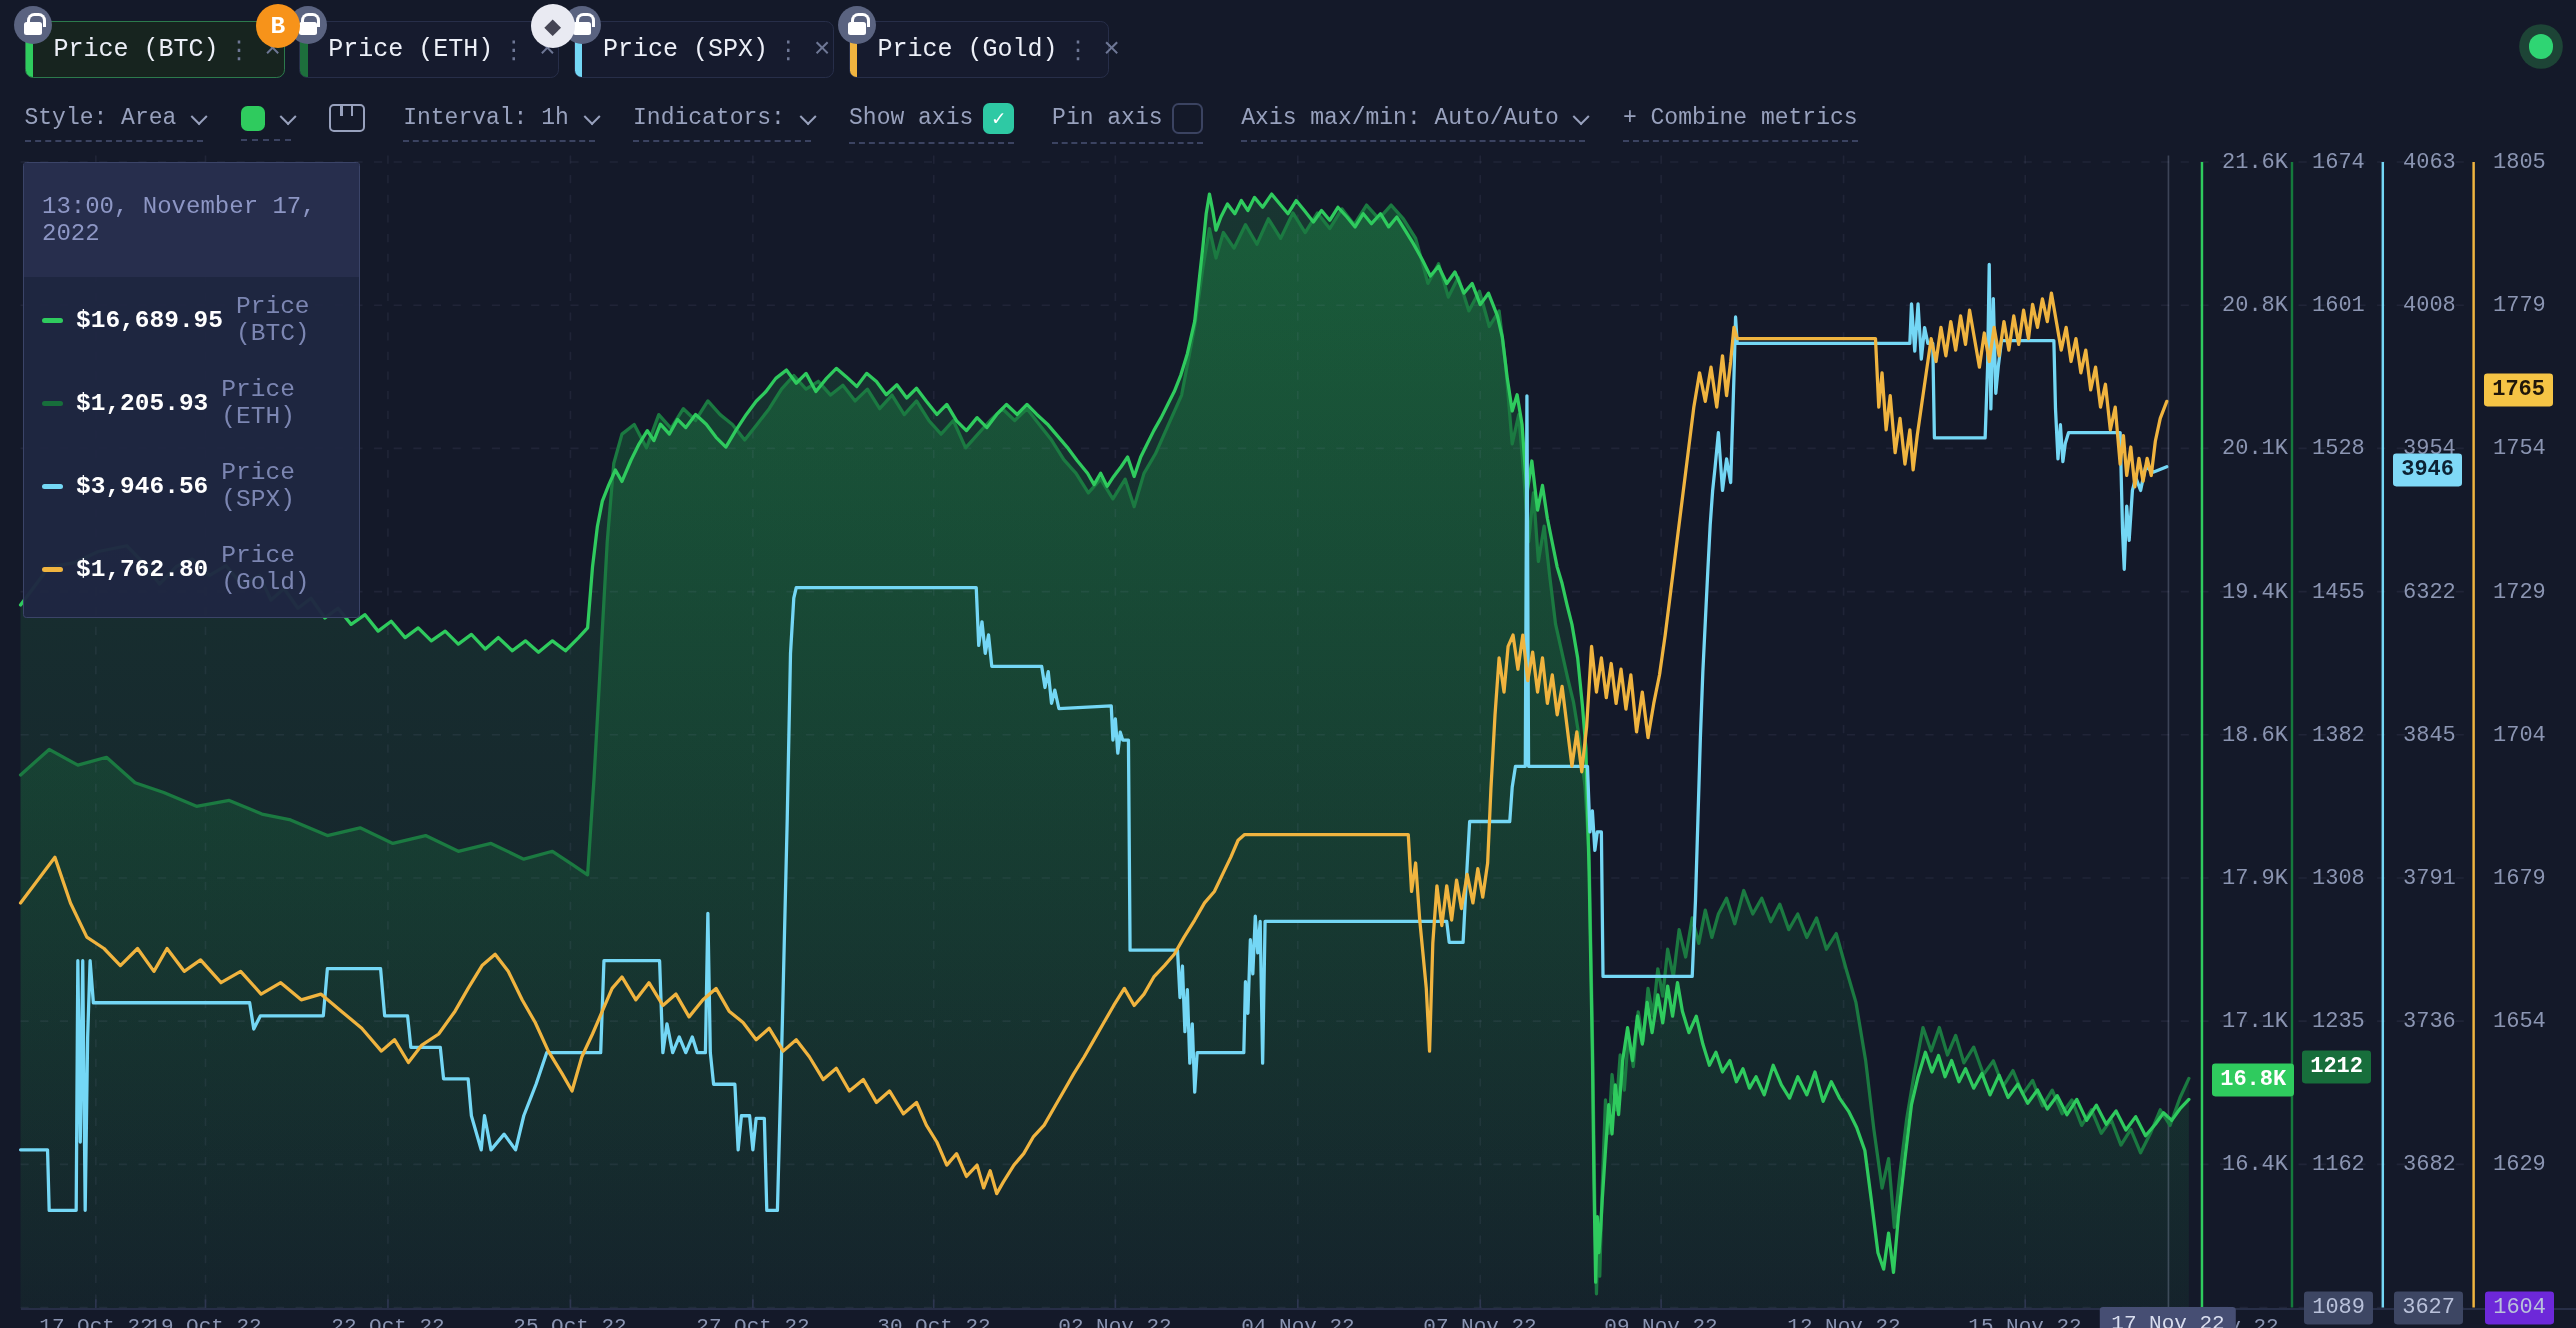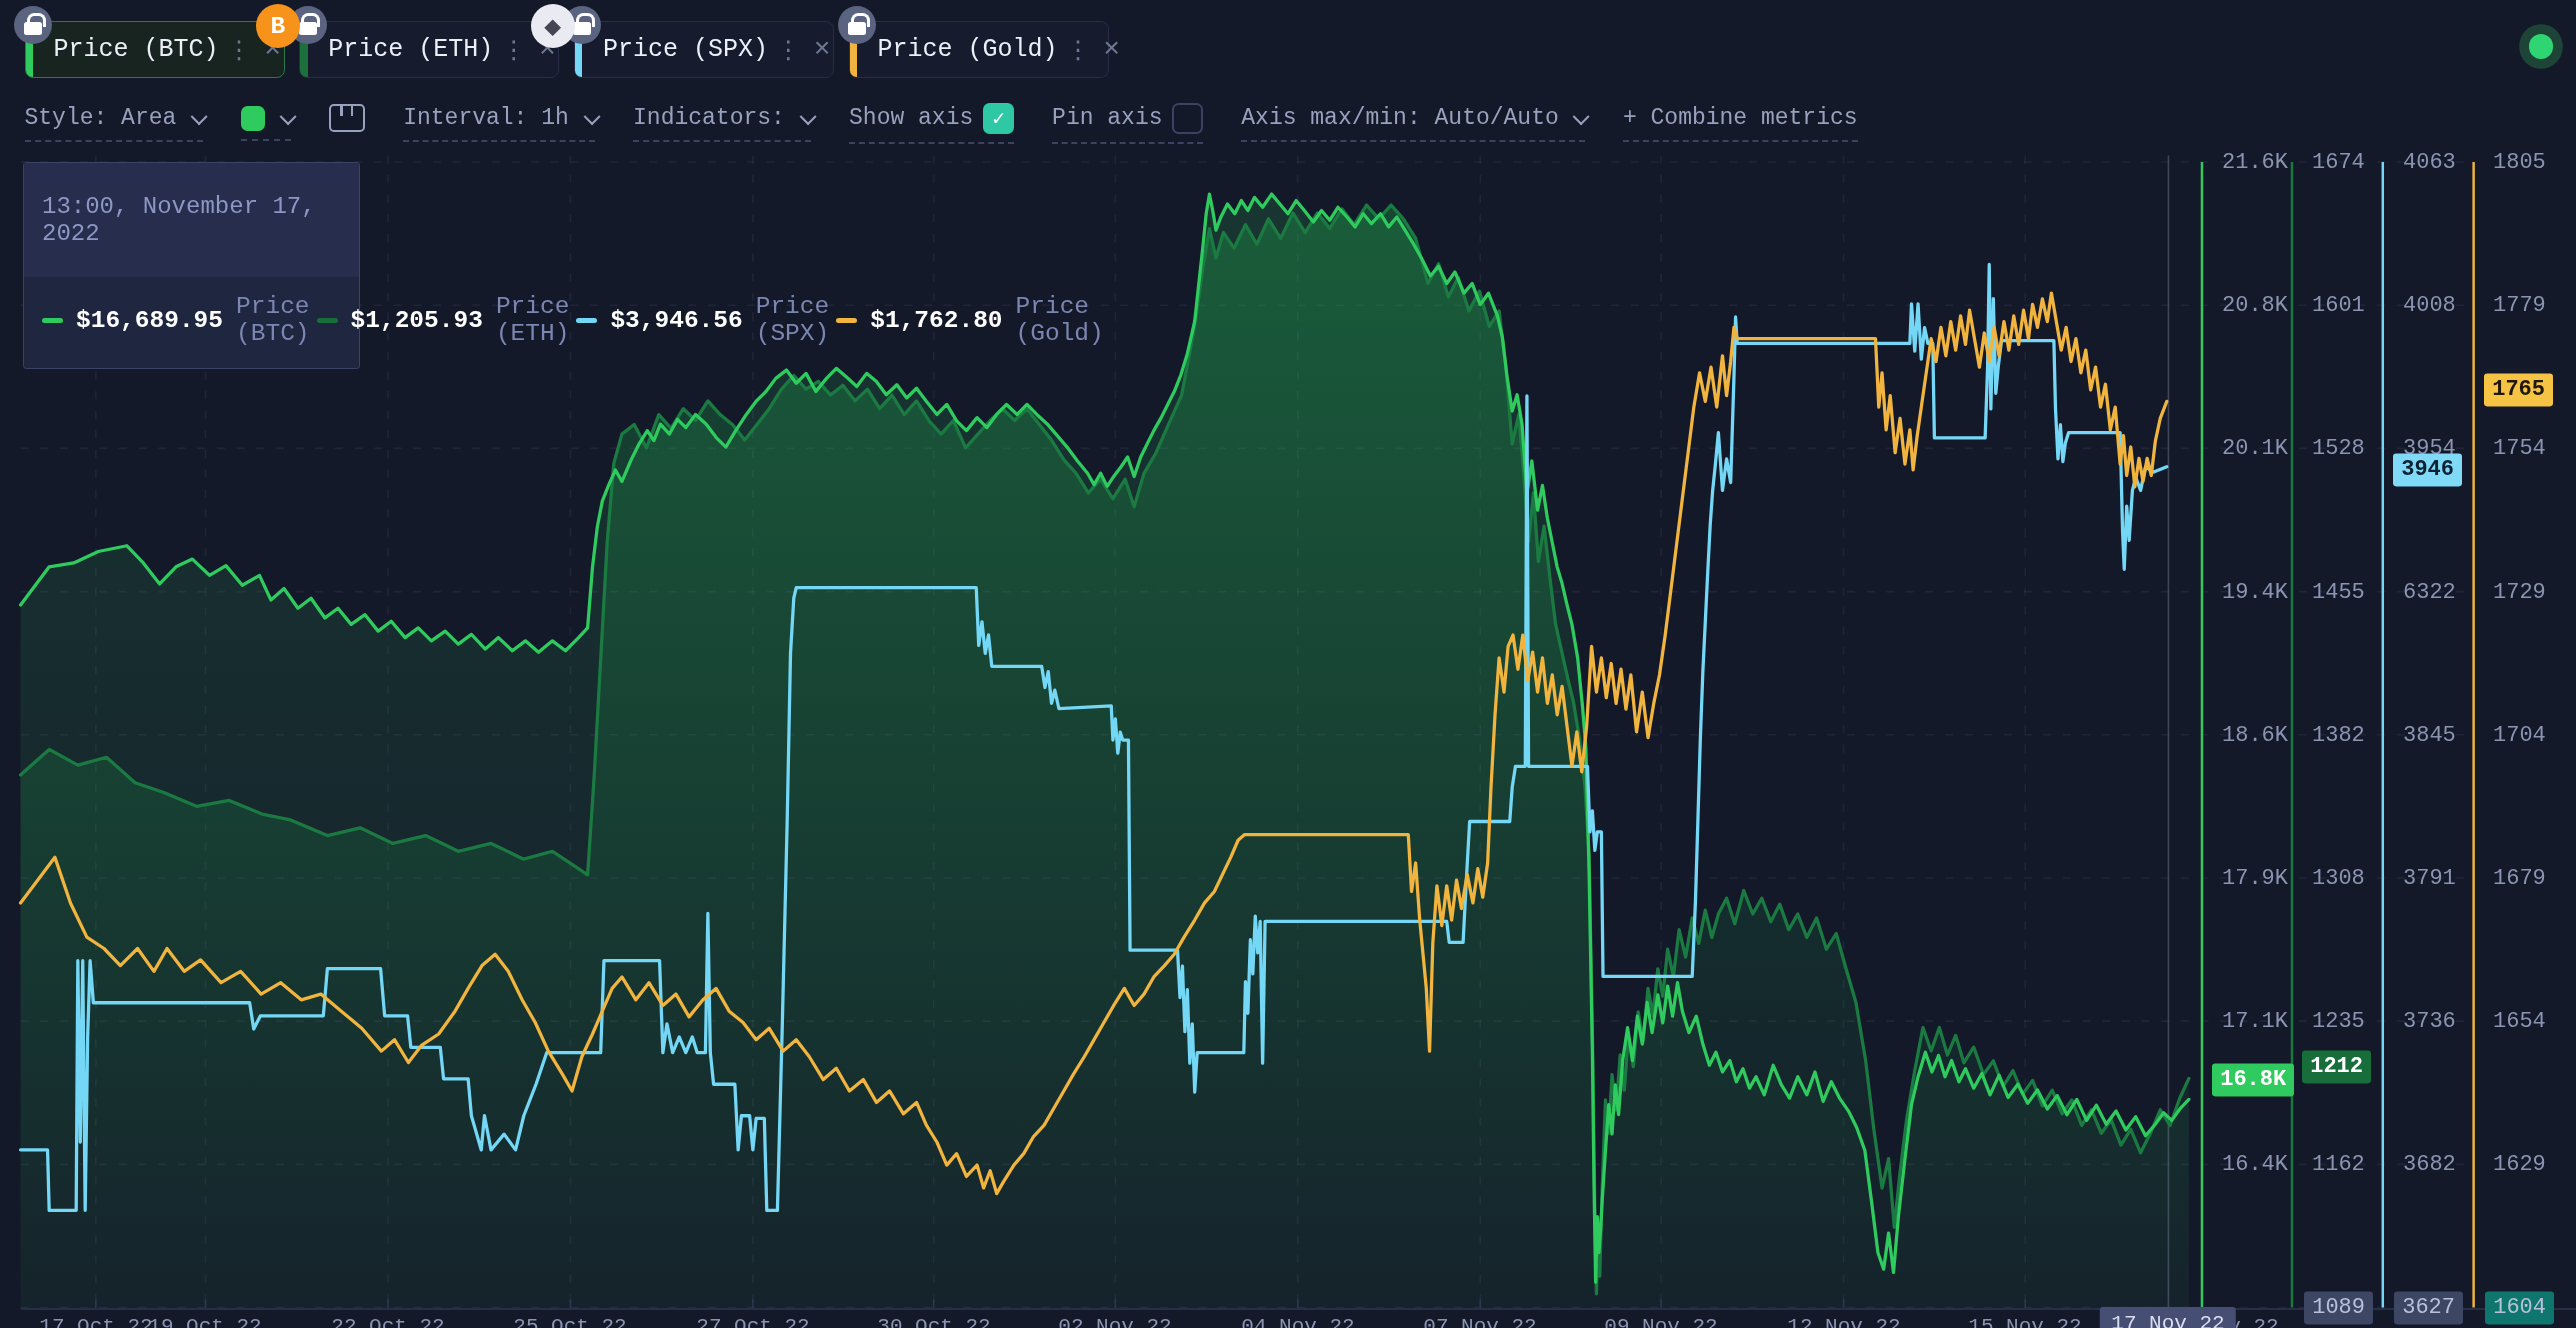--- a/index.html
+++ b/index.html
@@ -53,21 +53,21 @@
   .date-label { position:absolute; top:1315px; font-size:21px; color:#8b95b2; transform:translateX(-50%);
                 z-index:3; white-space:nowrap; }
   .date-chip { position:absolute; top:1307px; font-size:21px; color:#d9deef; background:#464e73;
                transform:translateX(-50%); padding:4.9px 11.5px; border-radius:3.3px; z-index:4; white-space:nowrap; }
   .xaxisline { position:absolute; left:20.5px; right:0; top:1308px; height:1.6px; background:#272e47; z-index:2; }
 
   
   .tooltip { position:absolute; left:23px; top:162px; width:337px; background:rgba(31,38,66,0.96);
              border:0.8px solid #3b4468; border-radius:3.3px; z-index:9; }
   .tooltip .tthead { background:#272e4d; padding:30px 18px; font-size:24px; color:#8d96c4; }
-  .tooltip .ttbody { padding:16.4px 18px 21px 18px; display:flex; flex-direction:row; gap:7px; }
+  .tooltip .ttbody { padding:16.4px 18px 21px 18px; display:flex; flex-direction:column; gap:29px; }
   .ttrow { display:flex; align-items:center; gap:13px; font-size:24.5px; }
   .ttdash { width:21px; height:4.9px; border-radius:2.5px; flex:none; }
   .ttval { color:#ffffff; font-weight:bold; }
   .ttlabel { color:#7c86b2; }
 
   
   .statusdot { position:absolute; right:23px; top:34px; width:24.5px; height:24.5px; border-radius:50%;
                background:#2fd573; box-shadow:0 0 0 9.8px #1d4436; z-index:6; }
 </style>
 </head>
@@ -247,21 +247,21 @@
         <div class="axis-label" style="left: 2403px; top: 1164px;">3682</div>
         <div class="axis-chip" style="left: 2394px; top: 1308px; background: rgb(61, 70, 99); color: rgb(185, 193, 218);">3627</div>
         <div class="axis-label" style="left: 2493px; top: 162px;">1805</div>
         <div class="axis-label" style="left: 2493px; top: 305px;">1779</div>
         <div class="axis-label" style="left: 2493px; top: 448px;">1754</div>
         <div class="axis-label" style="left: 2493px; top: 592px;">1729</div>
         <div class="axis-label" style="left: 2493px; top: 735px;">1704</div>
         <div class="axis-label" style="left: 2493px; top: 878px;">1679</div>
         <div class="axis-label" style="left: 2493px; top: 1021px;">1654</div>
         <div class="axis-label" style="left: 2493px; top: 1164px;">1629</div>
-        <div class="axis-chip" style="left: 2485px; top: 1308px; background: #0f766e; color: rgb(185, 193, 218);">1604</div>
+        <div class="axis-chip" style="left: 2485px; top: 1308px; background: #6d28d9; color: rgb(185, 193, 218);">1604</div>
         <div class="axis-chip" style="left: 2212px; top: 1080px; background: rgb(47, 203, 94); color: rgb(255, 255, 255); font-weight: bold;">16.8K</div>
         <div class="axis-chip" style="left: 2302px; top: 1067px; background: rgb(23, 110, 59); color: rgb(255, 255, 255); font-weight: bold;">1212</div>
         <div class="axis-chip" style="left: 2393px; top: 470px; background: rgb(127, 217, 247); color: rgb(12, 34, 51); font-weight: bold;">3946</div>
         <div class="axis-chip" style="left: 2484px; top: 390px; background: rgb(245, 196, 69); color: rgb(32, 23, 10); font-weight: bold;">1765</div>
         <div class="date-label" style="left: 96px;">17 Oct 22</div>
         <div class="date-label" style="left: 205px;">19 Oct 22</div>
         <div class="date-label" style="left: 388px;">22 Oct 22</div>
         <div class="date-label" style="left: 570px;">25 Oct 22</div>
         <div class="date-label" style="left: 753px;">27 Oct 22</div>
         <div class="date-label" style="left: 934px;">30 Oct 22</div>

